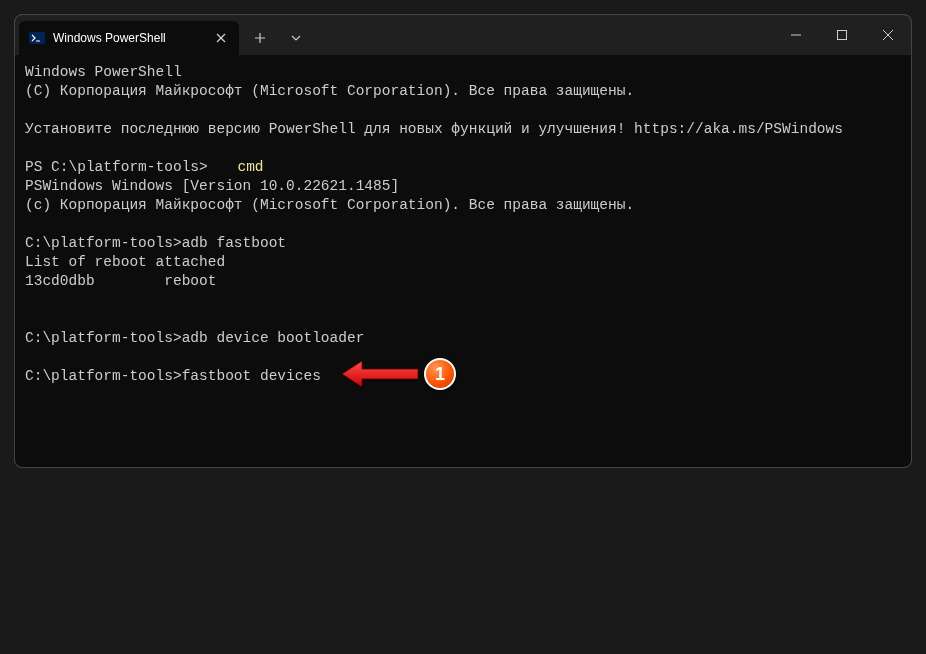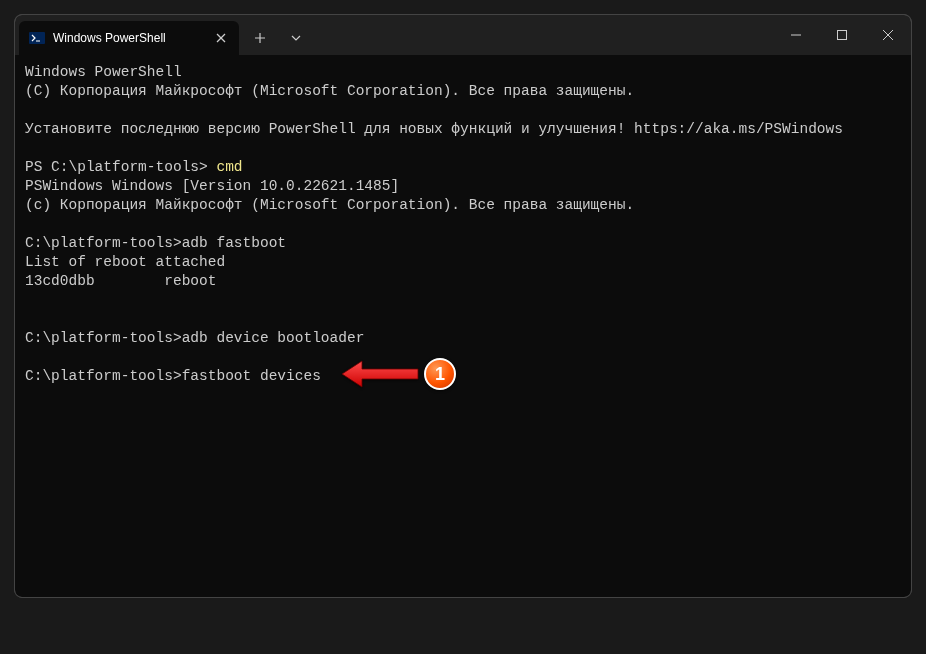--- a/index.html
+++ b/index.html
@@ -13,21 +13,21 @@
     height: 654px;
     overflow: hidden;
     font-family: 'Segoe UI', Tahoma, sans-serif;
     position: relative;
   }
   .window {
     position: absolute;
     left: 14px;
     top: 14px;
     width: 898px;
-    height: 584px;
+    height: 454px;
     background: #737373;
     border: 1px solid #444;
     border-radius: 8px;
     overflow: hidden;
     display: flex;
     flex-direction: column;
   }
   .titlebar {
     height: 40px;
     background: #202020;
@@ -112,20 +112,21 @@
     font-family: Consolas, 'Courier New', monospace;
     font-size: 14.5px;
     line-height: 19px;
     padding: 8px 10px 10px 10px;
     white-space: pre;
     overflow: hidden;
     position: relative;
   }
   .cmd-highlight {
     color: #f0e68c;
+    margin-left: 21px;
   }
   .annotation {
     position: absolute;
     left: 340px;
     top: 358px;
     display: flex;
     align-items: center;
     pointer-events: none;
   }
   .arrow-svg {

